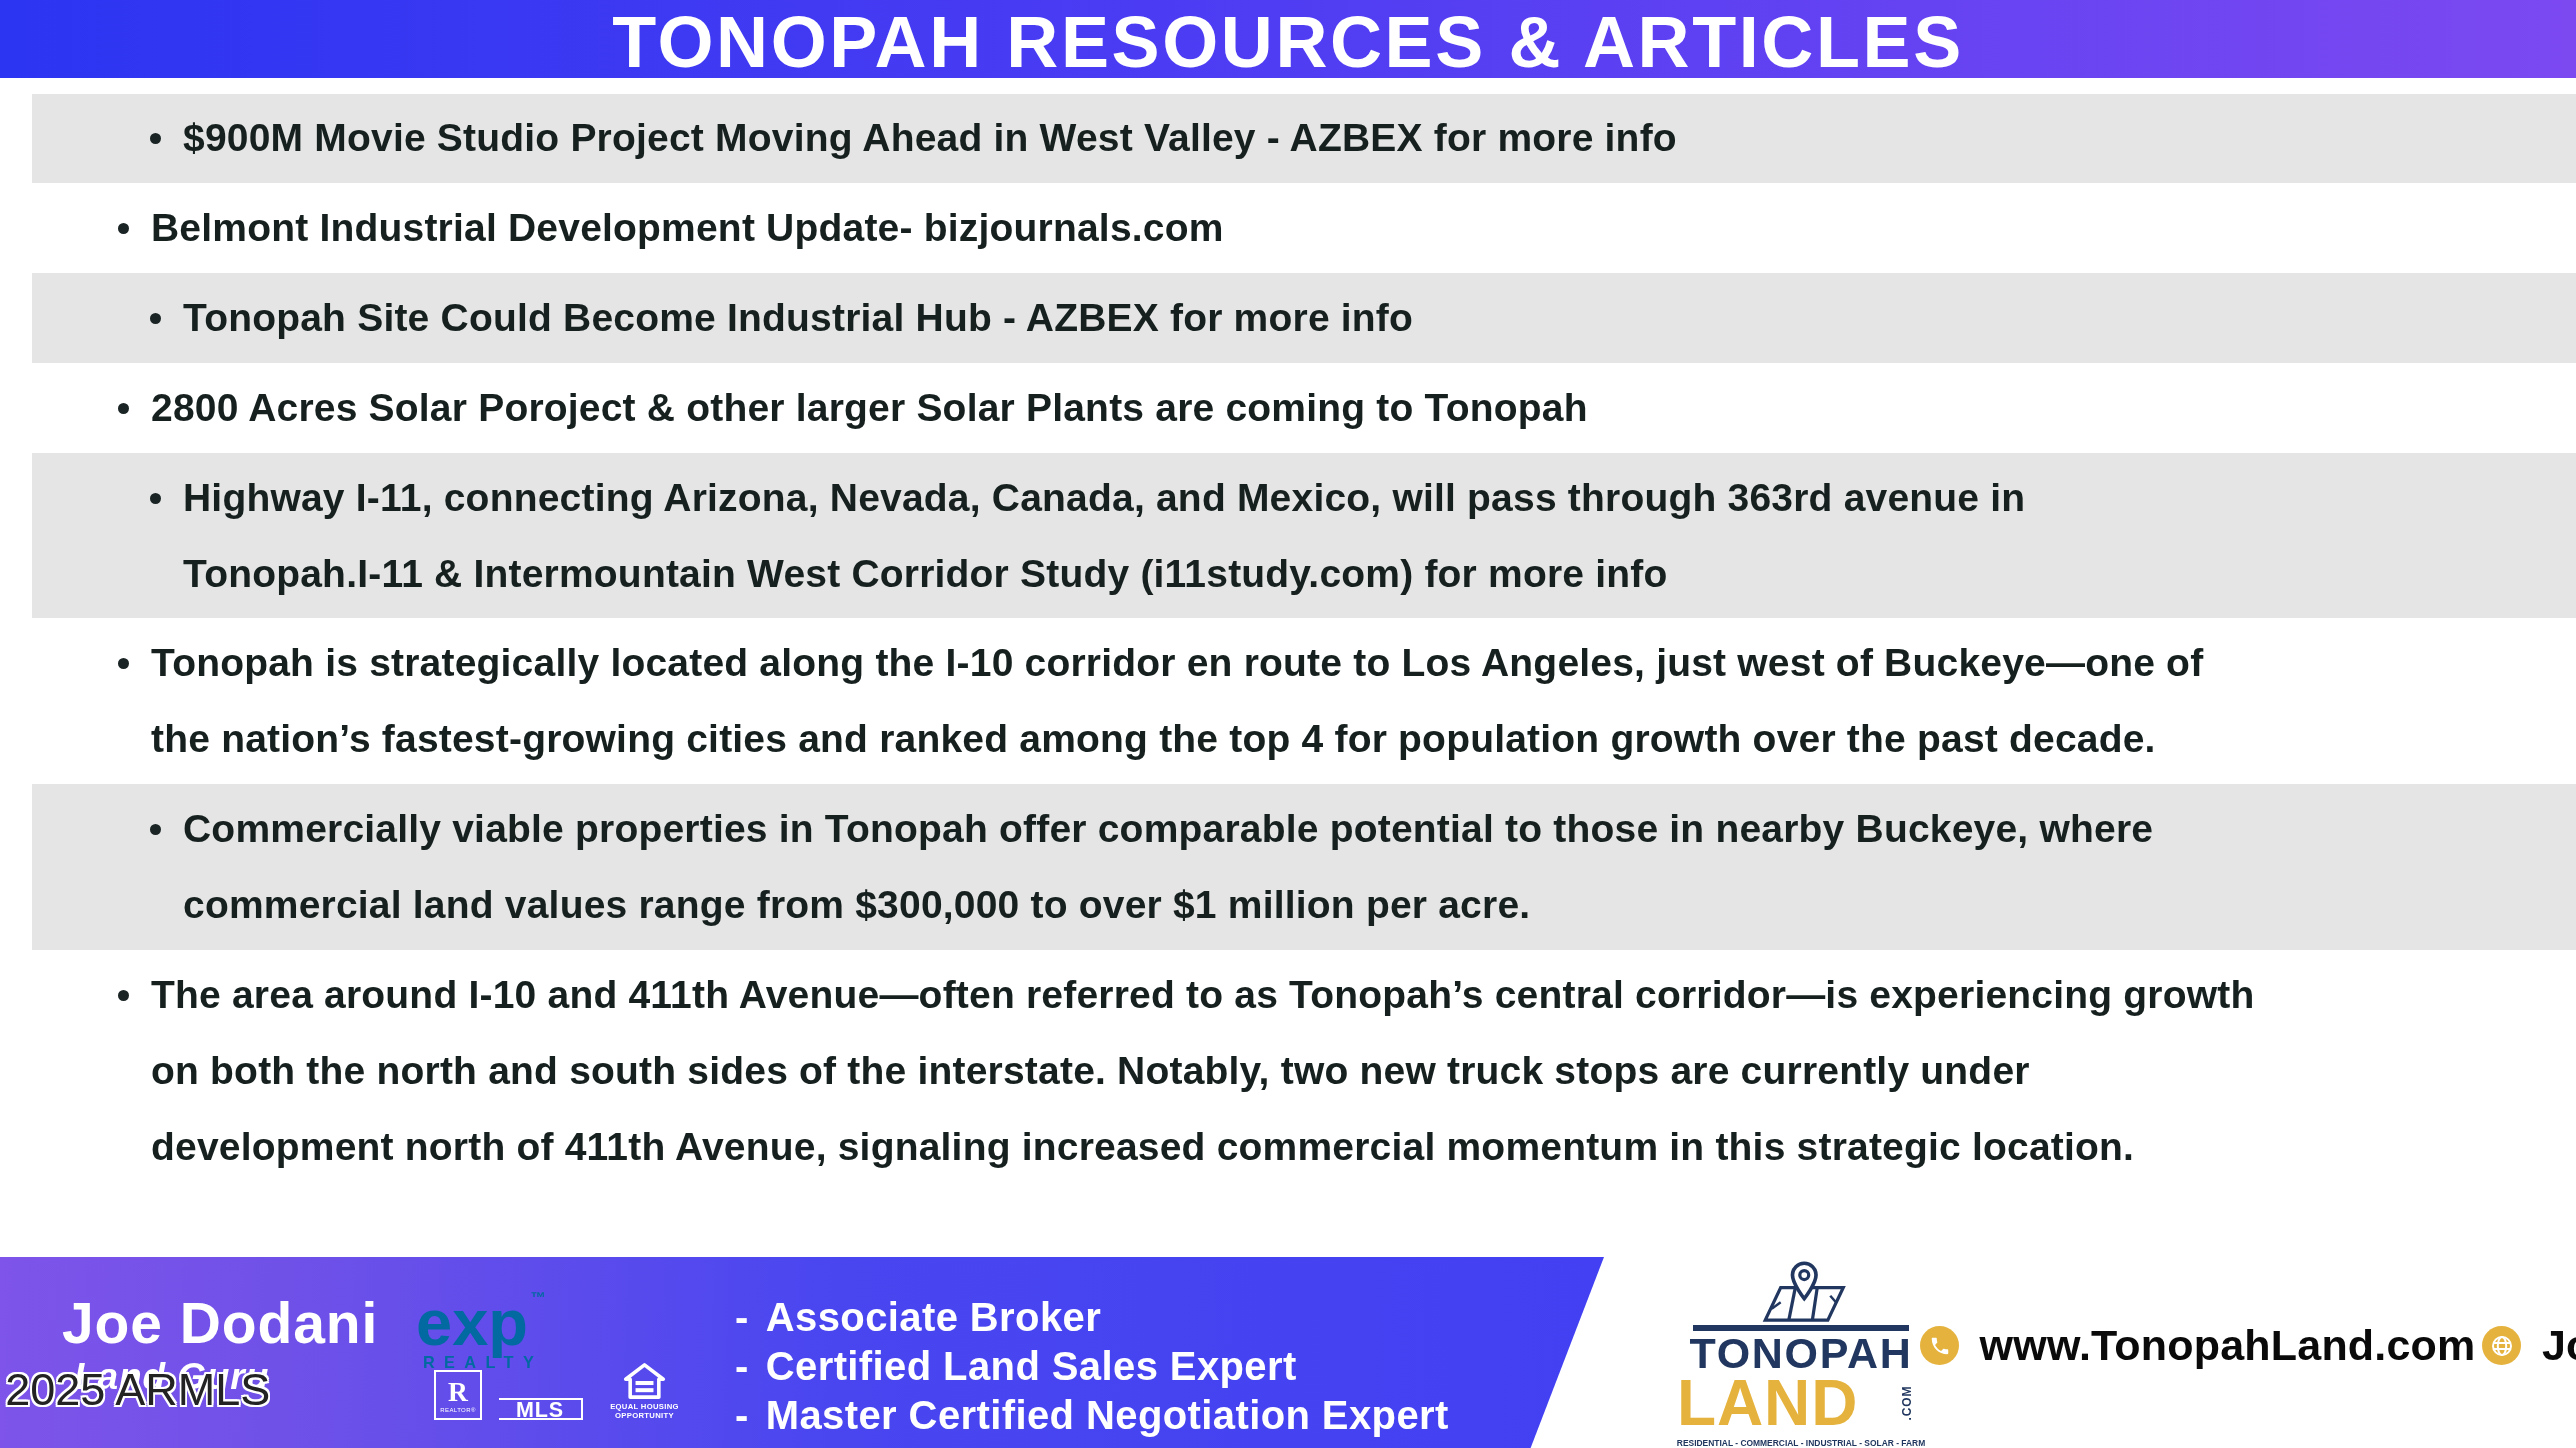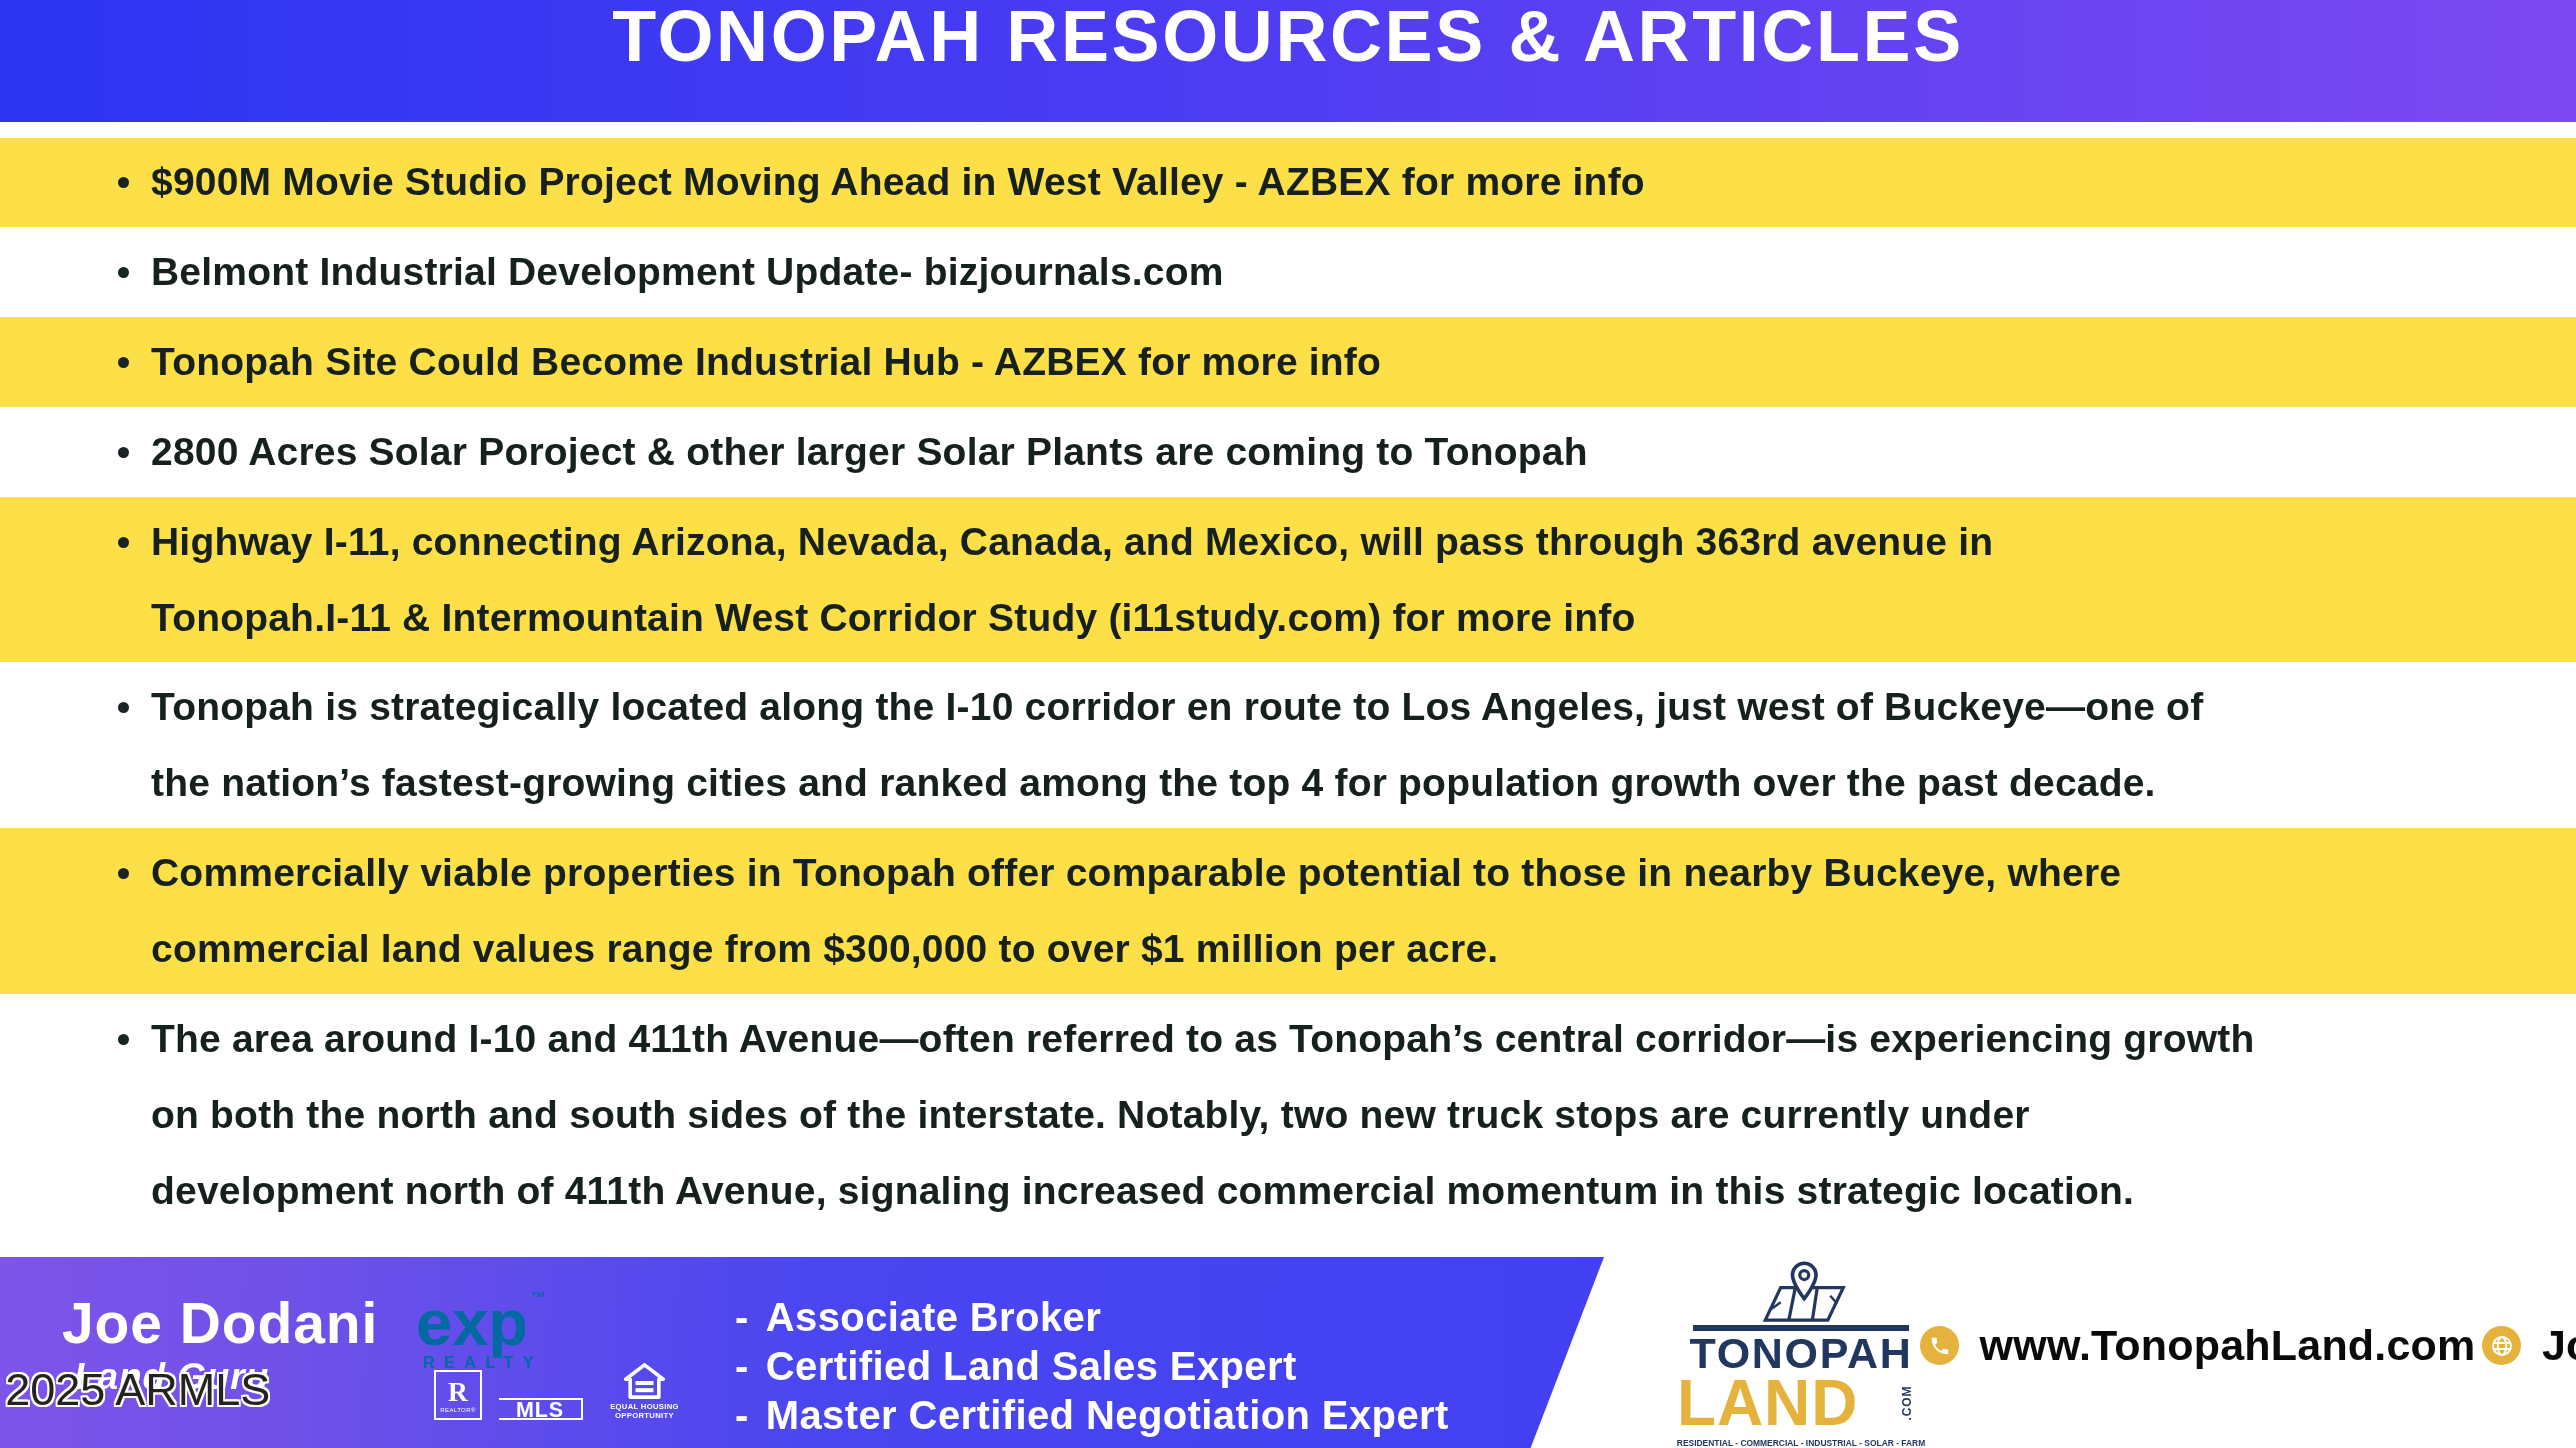--- a/index.html
+++ b/index.html
@@ -5,33 +5,33 @@
   * { box-sizing: border-box; }
   html,body { margin:0; padding:0; background:#ffffff; }
   .page {
     position:relative; width:2576px; height:1449px; overflow:hidden;
     background:#ffffff; display:flex; flex-direction:column;
     font-family:"Liberation Sans","DejaVu Sans",sans-serif;
   }
 
   
   .header {
-    height:122px; flex:0 0 auto;
+    height:78px; flex:0 0 auto;
     background:linear-gradient(90deg,#2c35f2 0%,#4b3cf3 45%,#7c49f1 100%);
-    display:flex; align-items:flex-start; justify-content:center;
+    display:flex; align-items:flex-end; justify-content:center;
   }
   .header h1 {
     margin:0; color:#ffffff; font-size:72px; font-weight:800;
     letter-spacing:2.6px; line-height:1;
   }
 
   
   .articles { flex:0 0 auto; margin-top:15.5px; }
   .article-row { display:flex; align-items:flex-start; padding:6.9px 103px 6.9px 118px; }
-  .article-row.striped { background:#fde047; }
+  .article-row.striped { background:#e5e5e5;margin-left:32px; }
   .bullet-dot {
     flex:0 0 auto; width:11px; height:11px; border-radius:50%;
     background:#1a2424; margin:33px 22px 0 0;
   }
   .article-text {
     margin:0; font-size:39px; font-weight:700; line-height:76px;
     color:#16211f; white-space:pre-line; letter-spacing:0.2px;
   }
 
   .spacer { flex:1 1 auto; }

